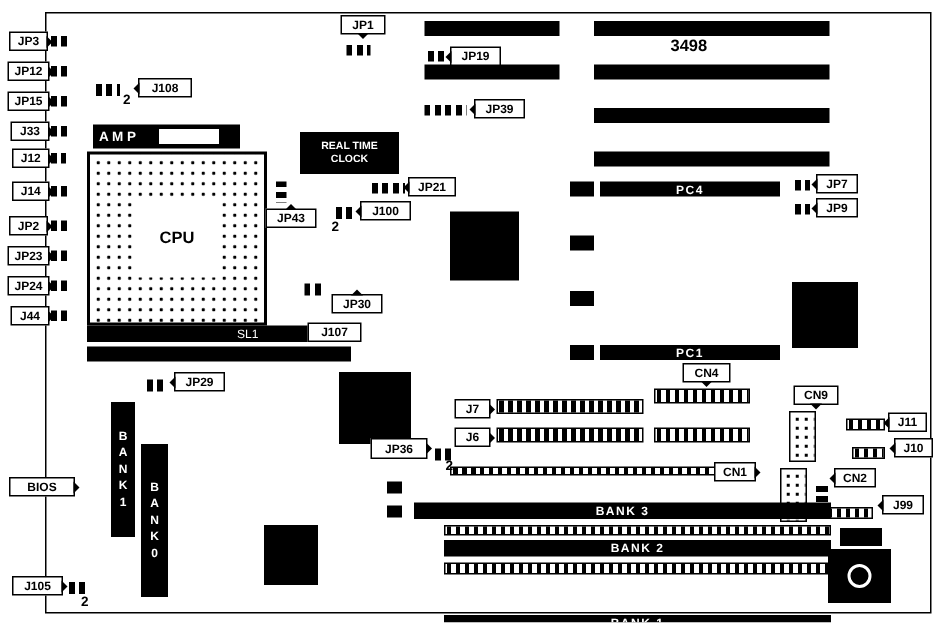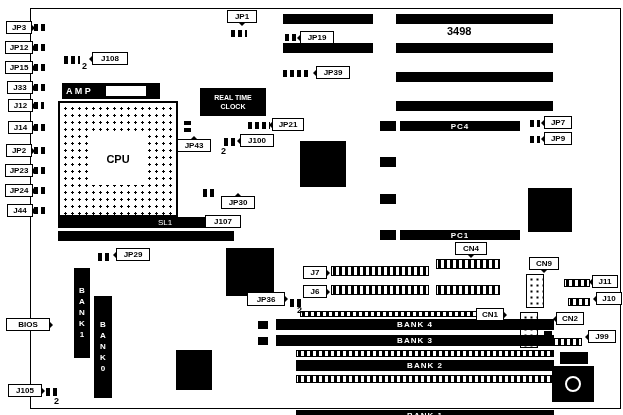--- a/index.html
+++ b/index.html
@@ -167,21 +167,20 @@
   <div class="jmp" style="left:290px;top:299px;width:12px;height:8px"></div>
   <div class="m2" style="left:297px;top:305px">2</div>
 
   <div class="co arr-r" style="left:6px;top:318px;width:44px;height:13px">BIOS</div>
   <div class="vbank" style="left:74px;top:268px;width:16px;height:90px">BANK1</div>
   <div class="vbank" style="left:94px;top:296px;width:18px;height:102px">BANK0</div>
 
   <div class="bar" style="left:258px;top:321px;width:10px;height:8px"></div>
   <div class="bar" style="left:258px;top:337px;width:10px;height:8px"></div>
   <div class="pins" style="left:300px;top:311px;width:200px;height:6px"></div>
-  <div class="hbank" style="left:276px;top:319px;width:278px;height:11px">BANK 4</div>
   <div class="hbank" style="left:276px;top:335px;width:278px;height:11px">BANK 3</div>
   <div class="pins" style="left:296px;top:350px;width:258px;height:7px"></div>
   <div class="hbank" style="left:296px;top:360px;width:258px;height:11px">BANK 2</div>
   <div class="pins" style="left:296px;top:375px;width:258px;height:8px"></div>
   <div class="hbank" style="left:296px;top:410px;width:258px;height:11px">BANK 1</div>
 
   <div class="bar" style="left:560px;top:352px;width:28px;height:12px"></div>
   <div style="position:absolute;left:552px;top:366px;width:42px;height:36px;background:#000;display:flex;align-items:center;justify-content:center">
     <div class="din-circle"></div>
   </div>

